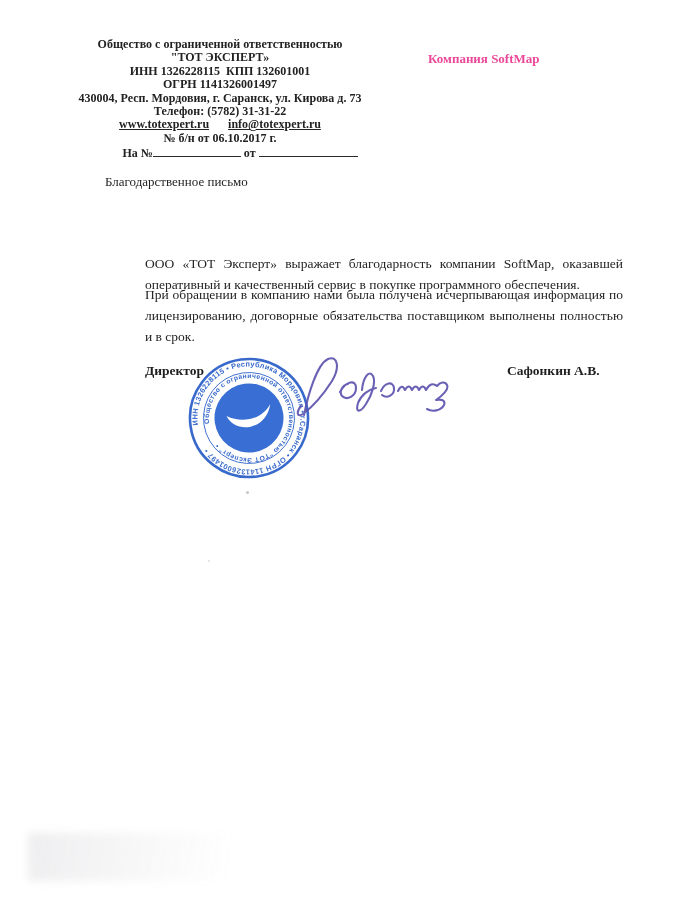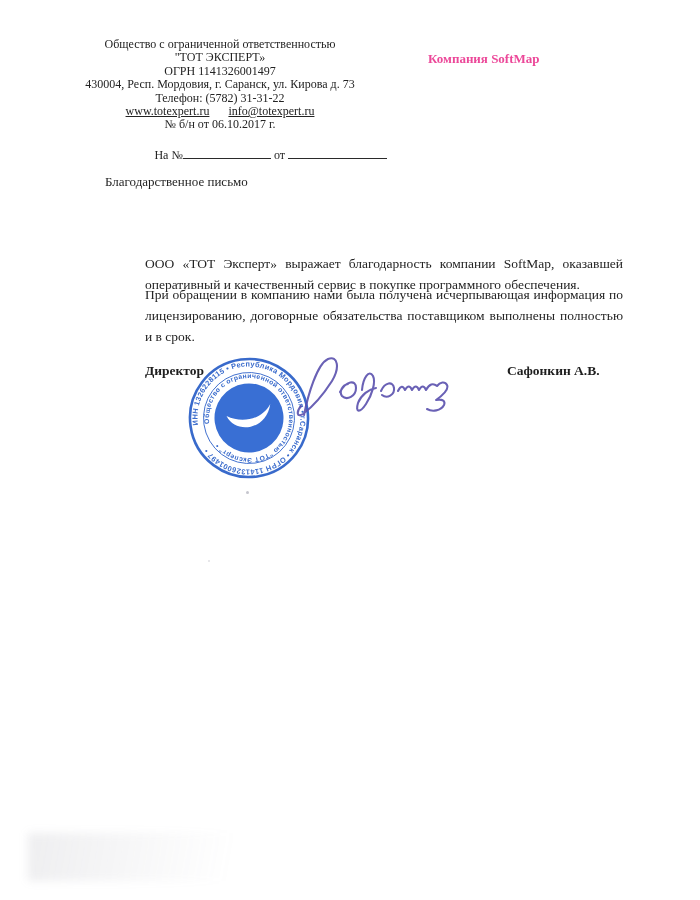--- a/index.html
+++ b/index.html
@@ -13,24 +13,24 @@
   }
   .abs { position:absolute; }
 
   
   .letterhead {
     left:53px; top:38px; width:334px;
     text-align:center;
     font-size:12px; line-height:13.4px;
     color:#222;
   }
-  .lh-line { white-space:nowrap; }
+  .lh-line { white-space:nowrap;font-weight:bold; }
   .lh-links span { text-decoration:underline; }
   .lh-links .gap { margin-left:19px; }
-  .ref-line { text-align:right; padding-left:40px; margin-top:16px; }
+  .ref-line { text-align:center; padding-left:40px; margin-top:1px; }
   .blank {
     display:inline-block;
     border-bottom:1px solid #2a2a2a;
     height:10px; vertical-align:baseline;
   }
   .blank1 { width:88px; }
   .blank2 { width:99px; }
 
   
   .recipient { left:428px; top:51px; font-weight:bold; font-size:13px; color:#ec4899; }
@@ -64,20 +64,21 @@
   }
   .speck1 { left:246px; top:491px; width:3px; height:3px; background:rgba(110,110,130,0.40); border-radius:50%; }
   .speck2 { left:208px; top:560px; width:2px; height:2px; background:rgba(110,110,130,0.22); border-radius:50%; }
 </style>
 </head>
 <body>
 
 <div class="abs letterhead">
   <div class="lh-line">Общество с ограниченной ответственностью</div>
   <div class="lh-line">"ТОТ ЭКСПЕРТ»</div>
+  <div class="lh-line">ИНН 1326228115&nbsp; КПП 132601001</div>
   <div class="lh-line">ОГРН 1141326001497</div>
   <div class="lh-line">430004, Респ. Мордовия, г. Саранск, ул. Кирова д. 73</div>
   <div class="lh-line">Телефон: (5782) 31-31-22</div>
   <div class="lh-line lh-links">
     <span>www.totexpert.ru</span><span class="gap">info@totexpert.ru</span>
   </div>
   <div class="lh-line">№ б/н от 06.10.2017 г.</div>
   <div class="lh-line ref-line">
     <span>На №</span><span class="blank blank1"></span>
     <span>от</span>

